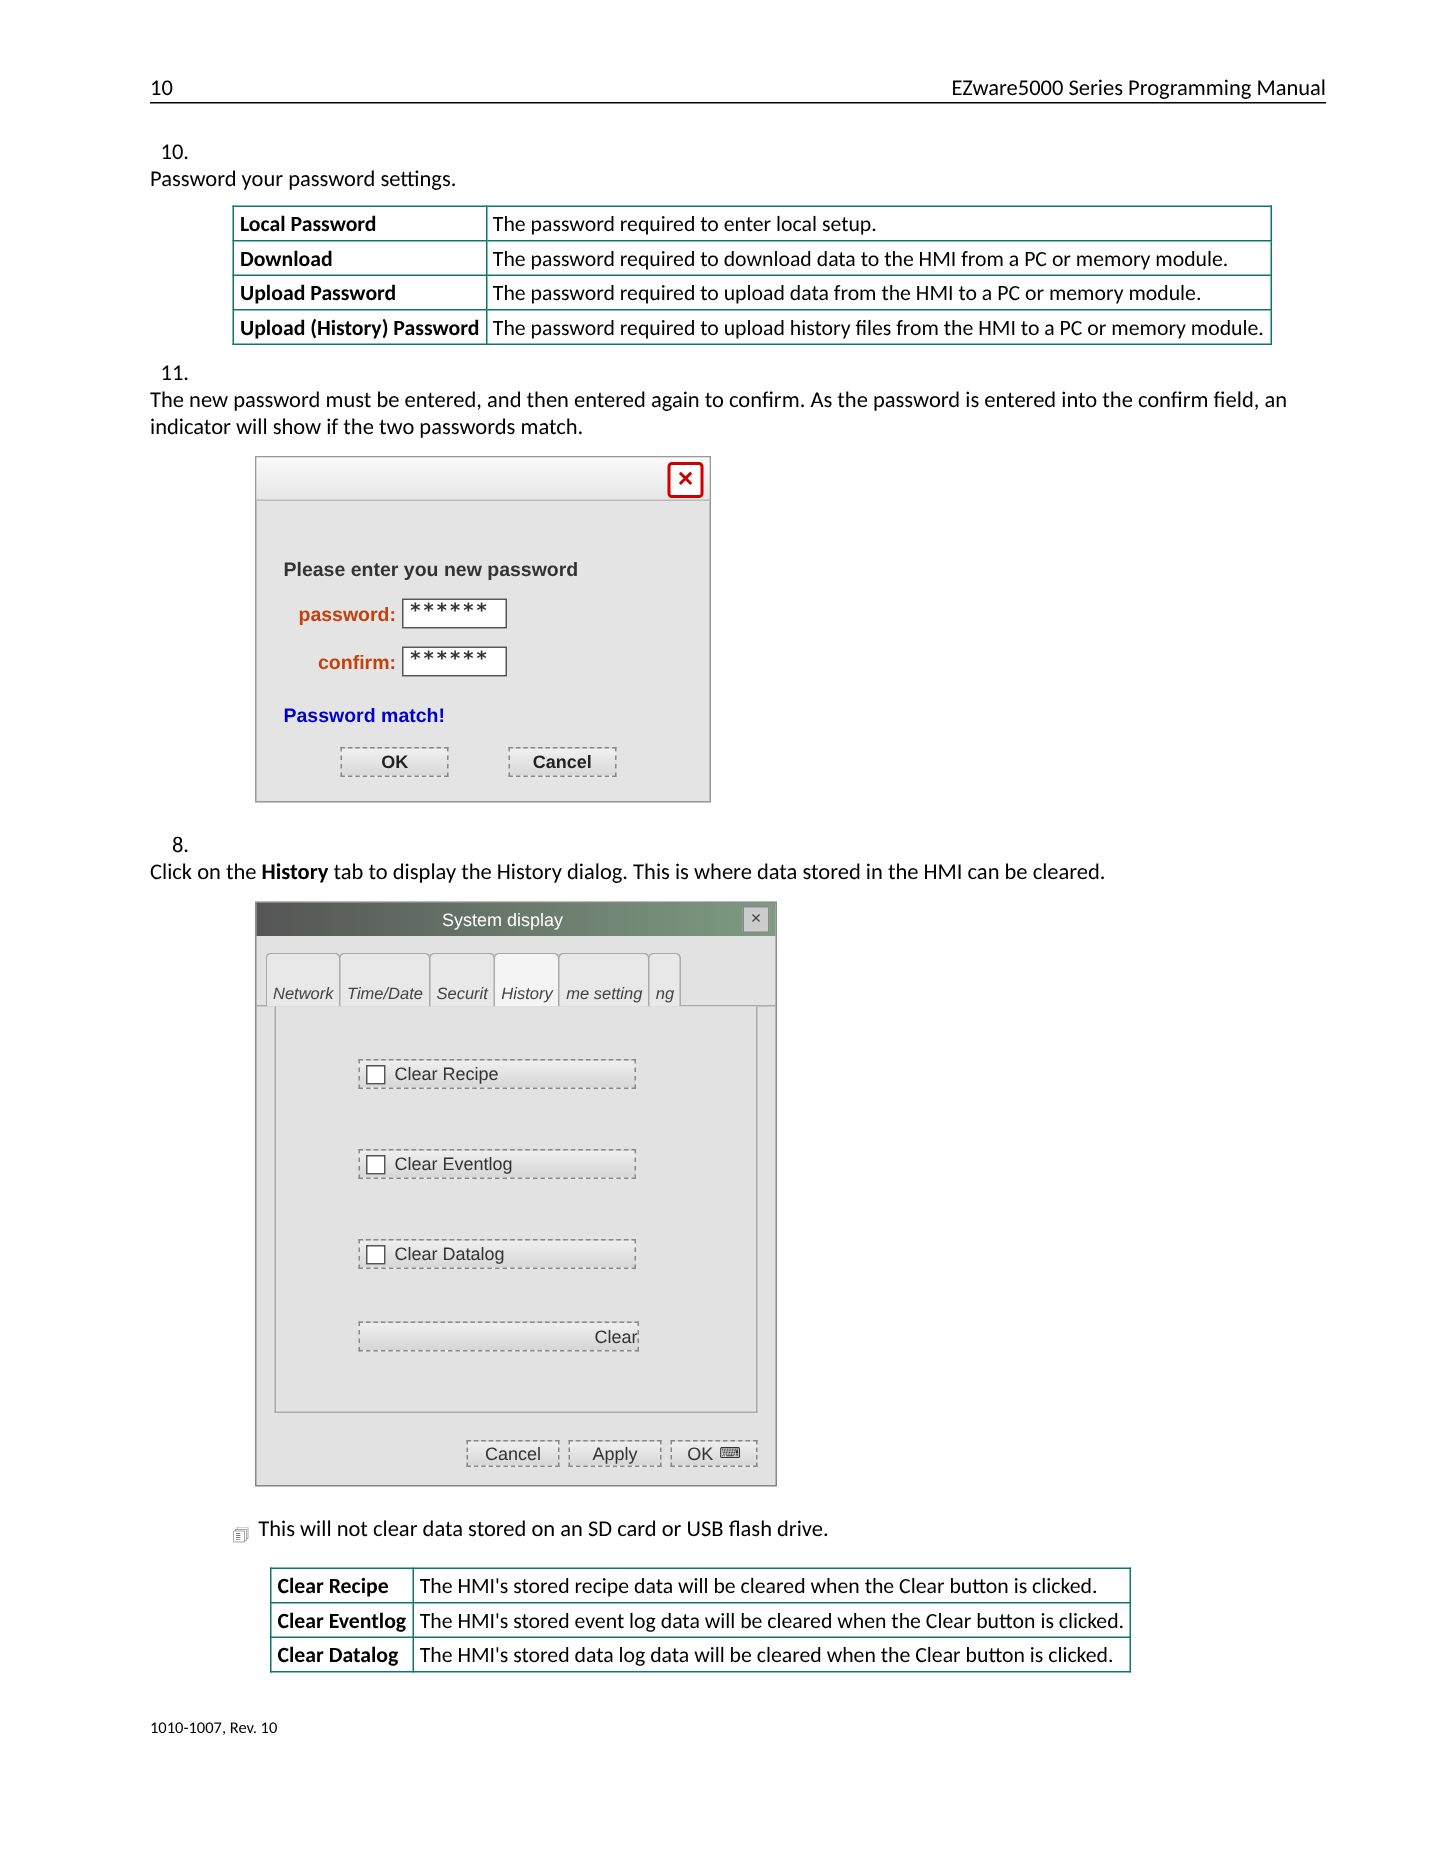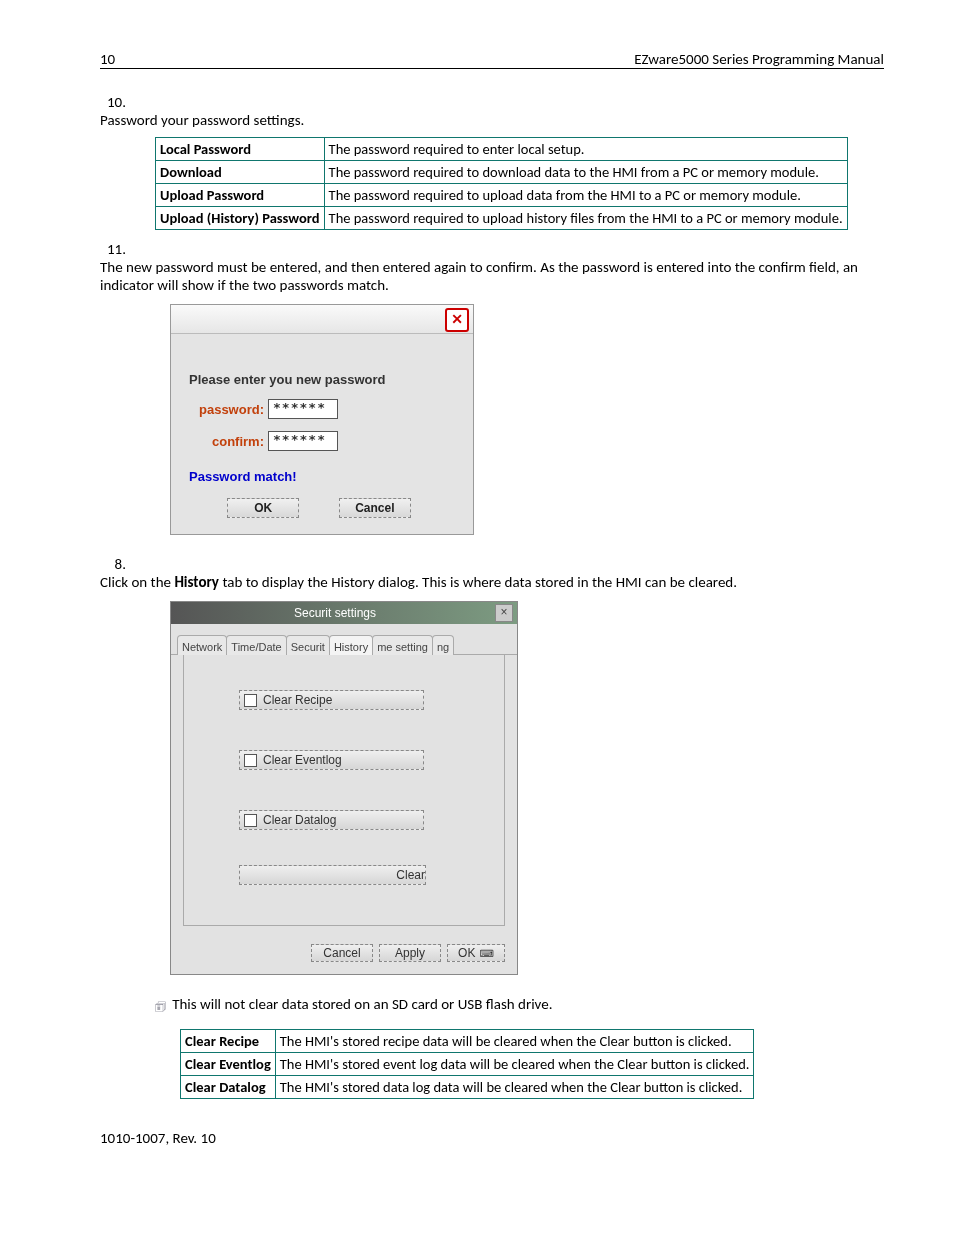--- a/index.html
+++ b/index.html
@@ -117,28 +117,28 @@
   .ss-x { background:#ccc; color:#444; width:16px; height:16px; text-align:center; line-height:14px; border:1px solid #888;}
   .ss-tabs {
     display:flex;
     padding: 10px 6px 0 6px;
     font-size: 11px;
     color: #444;
     border-bottom:1px solid #aaa;
     gap:0;
   }
   .ss-tab {
-    padding: 5px 4px 2px 4px;
+    padding: 21px 4px 2px 4px;
     border:1px solid #aaa;
     border-bottom:none;
     background:#e8e8e8;
     border-radius: 4px 4px 0 0;
     margin-right:-1px;
     white-space:nowrap;
-    position:relative; top:1px;
+    position:relative; top:1px;font-style:italic;
   }
   .ss-tab.active { background:#f4f4f4; }
   .ss-panel {
     margin: 0 12px 0 12px;
     background:#e2e2e2;
     border:1px solid #aaa;
     border-top:none;
     height: 270px;
     position:relative;
   }
@@ -184,21 +184,21 @@
     margin-left:55px;
     font-size:15px;
     display:flex;
     align-items:flex-start;
     gap:6px;
   }
   .note-icon{font-size:12px; color:#556; margin-top:3px;}
 
   .footer{
     margin-top: 30px;
-    font-size: 15px;
+    font-size: 11px;
   }
 </style>
 </head>
 <body>
 
 <div class="page">
 
   <div class="header-row">
     <span>10</span>
     <span>EZware5000 Series Programming Manual</span>
@@ -259,21 +259,21 @@
 
   <div class="ol-item">
     <div class="ol-num">8.</div>
     <div class="ol-txt">
       <span>Click on the </span><b>History</b><span> tab to display the History dialog. This is where data stored in the HMI can be cleared.</span>
     </div>
   </div>
 
   <div class="ss-dlg">
     <div class="ss-titlebar">
-      <span style="flex:1;text-align:center">Securit settings</span>
+      <span style="flex:1;text-align:center">System display</span>
       <span class="ss-x">×</span>
     </div>
     <div class="ss-tabs">
       <div class="ss-tab">Network</div>
       <div class="ss-tab">Time/Date</div>
       <div class="ss-tab">Securit</div>
       <div class="ss-tab active">History</div>
       <div class="ss-tab">me setting</div>
       <div class="ss-tab">ng</div>
     </div>

